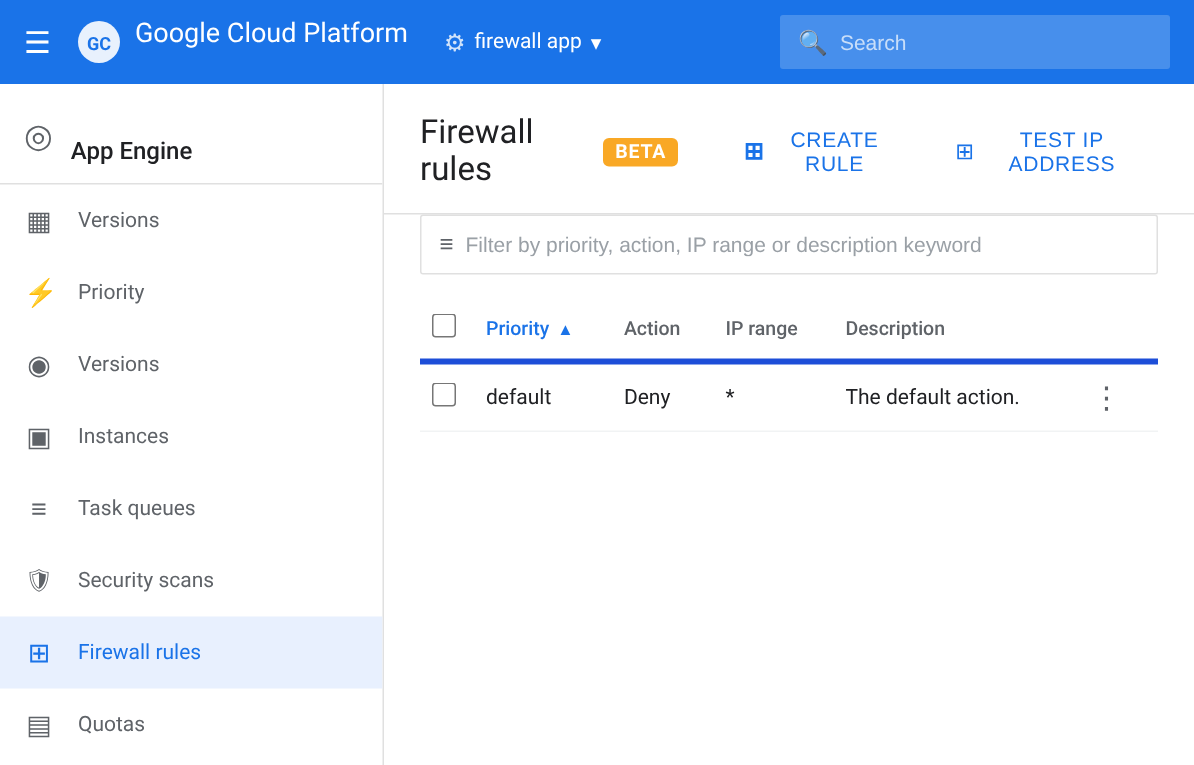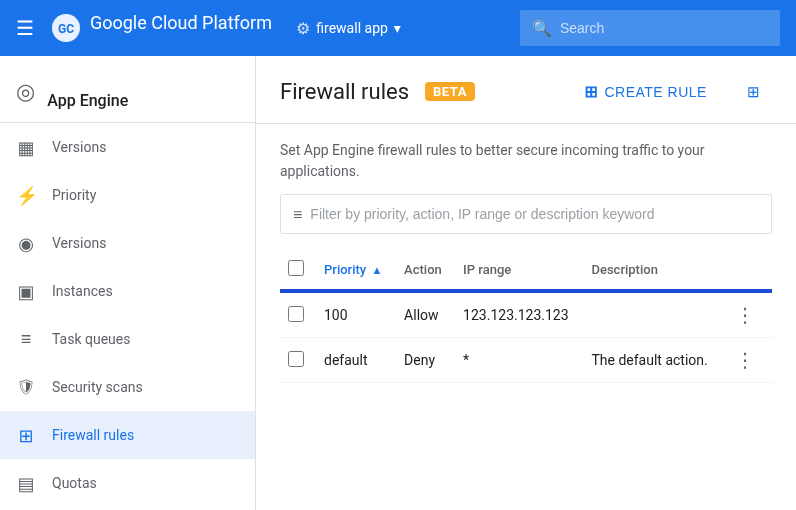--- a/index.html
+++ b/index.html
@@ -247,26 +247,24 @@
     <div class="page-header">
       <h1 class="page-title">Firewall rules</h1>
       <span class="beta-badge">BETA</span>
       <div class="header-spacer"></div>
       <button class="btn-create-rule">
         <span style="font-size:16px; color:#1a73e8; font-weight:bold;">⊞</span>
         <span>CREATE RULE</span>
       </button>
       <button class="btn-test-ip">
         <span style="font-size:15px; color:#1a73e8;">⊞</span>
+        <span>TEST IP ADDRESS</span>
       </button>
     </div>
 
-    <div class="description-area">
-      <p>Set App Engine firewall rules to better secure incoming traffic to your applications.</p>
-    </div>
 
     <div class="filter-bar">
       <span class="filter-icon">≡</span>
       <input class="filter-input" type="text" placeholder="Filter by priority, action, IP range or description keyword" style="">
     </div>
 
     <div class="table-container">
       <table>
         <thead>
           <tr>
@@ -283,32 +281,20 @@
             <th>
               <span>IP range</span>
             </th>
             <th>
               <span>Description</span>
             </th>
             <th></th>
           </tr>
         </thead>
         <tbody>
-          <tr>
-            <td class="checkbox-col">
-              <input type="checkbox" style="">
-            </td>
-            <td>100</td>
-            <td>Allow</td>
-            <td>123.123.123.123</td>
-            <td></td>
-            <td>
-              <span class="dots-menu">⋮</span>
-            </td>
-          </tr>
           <tr>
             <td class="checkbox-col">
               <input type="checkbox" style="">
             </td>
             <td>default</td>
             <td>Deny</td>
             <td>*</td>
             <td>The default action.</td>
             <td>
               <span class="dots-menu">⋮</span>

